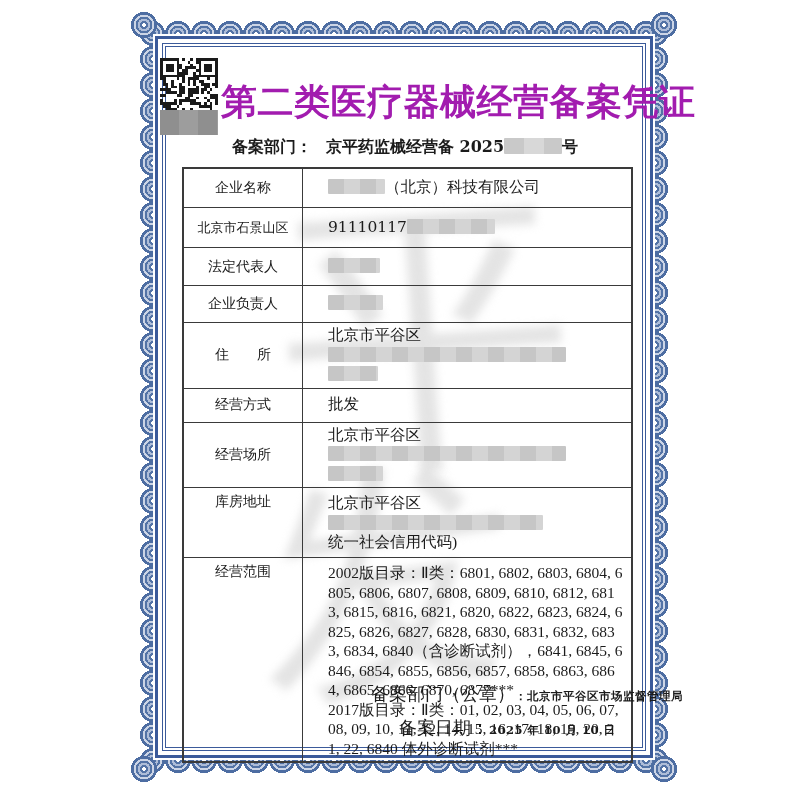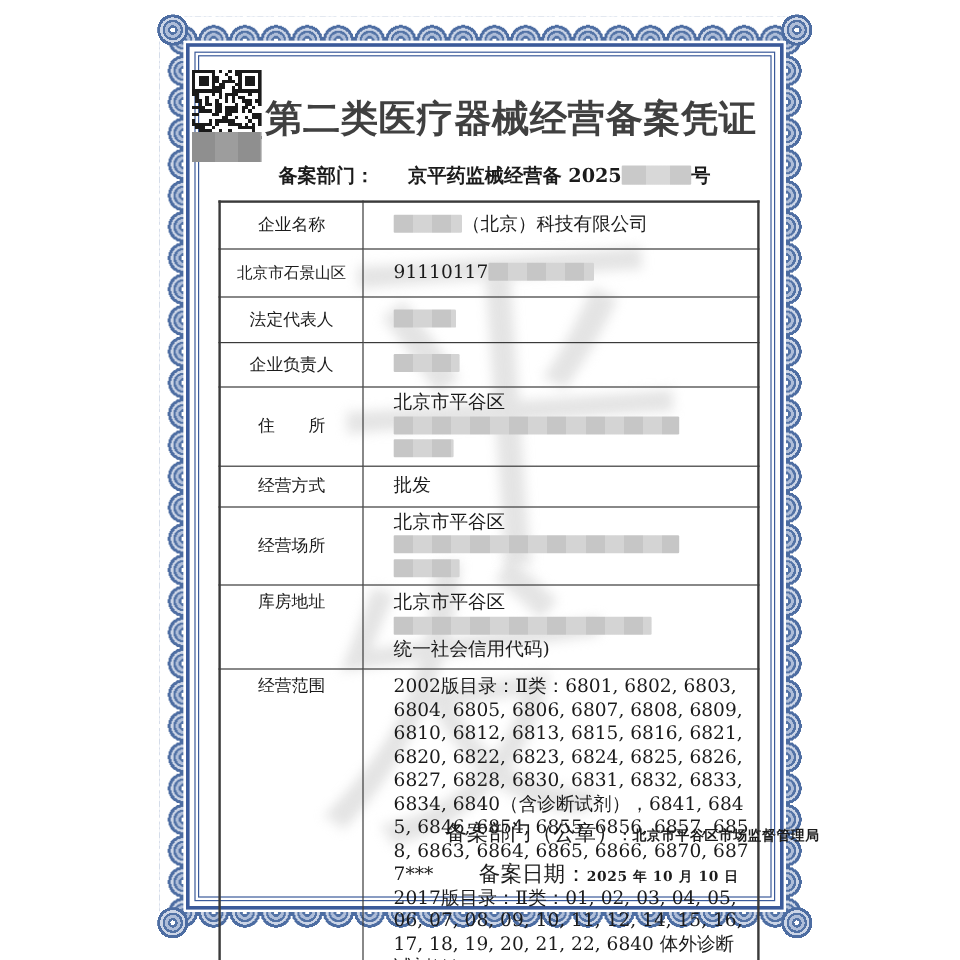--- a/index.html
+++ b/index.html
@@ -40,42 +40,42 @@
   .wm2{left:130px;top:400px;font-size:250px;transform:rotate(-8deg) skewX(-6deg);}
 
   
   .qr{position:absolute;left:27px;top:44px;width:58px;height:58px;z-index:3;}
   .qr svg{width:58px;height:58px;display:block;}
   .qr-mosaic{position:absolute;left:27px;top:96px;width:58px;height:25px;z-index:4;
     background:repeating-linear-gradient(90deg,#8f8f8f 0 19px,#9d9d9d 19px 38px);}
 
   
   .title{position:absolute;left:88px;top:64px;z-index:3;white-space:nowrap;
-    font-size:31px;font-weight:bold;color:#404040;letter-spacing:0.5px;}
+    font-size:36px;font-weight:bold;color:#a21caf;letter-spacing:0.5px;}
   .record{position:absolute;left:99px;top:123px;z-index:3;font-size:16px;white-space:nowrap;}
   .record .lbl{font-weight:bold;}
-  .record .val{margin-left:28px;font-weight:600;}
+  .record .val{margin-left:14px;font-weight:600;}
 
   
   .redact{display:inline-block;height:15px;vertical-align:-2px;border-radius:1px;
     background:repeating-linear-gradient(90deg,#c6c6c6 0 16px,#d4d4d4 16px 32px);}
   .record .redact{height:16px;background:repeating-linear-gradient(90deg,#cazzz 0 16px,#d4d4d4 16px 32px);
     background:repeating-linear-gradient(90deg,#c9c9c9 0 20px,#d8d8d8 20px 40px);}
 
   
   .cert-table{position:absolute;left:49px;top:153px;z-index:2;border-collapse:collapse;
     width:451px;table-layout:fixed;}
   .cert-table td{border:1.5px solid #3a3a3a;background:transparent;}
   .cert-table{border:2px solid #3a3a3a;}
   td.cell-label{width:116px;text-align:center;font-size:14px;letter-spacing:0;
     vertical-align:middle;white-space:nowrap;}
   td.cell-label.small{font-size:13px;}
   td.cell-value{padding:3px 6px 3px 25px;font-size:15.5px;line-height:19.5px;
     vertical-align:middle;word-break:break-all;}
-  tr.top td{vertical-align:top;padding-top:5px;}
+  tr.top td{vertical-align:top;padding-top:5px;font-family:Liberation Serif, serif;}
   .vline{min-height:17px;}
   
   .cert-table tr:nth-child(1) td{height:32px}
   .cert-table tr:nth-child(2) td{height:33px}
   .cert-table tr:nth-child(3) td{height:31px}
   .cert-table tr:nth-child(4) td{height:30px}
   .cert-table tr:nth-child(5) td{height:33px}
   .cert-table tr:nth-child(6) td{height:27px}
   .cert-table tr:nth-child(7) td{height:39px}
   .cert-table tr:nth-child(8) td{height:61px}

